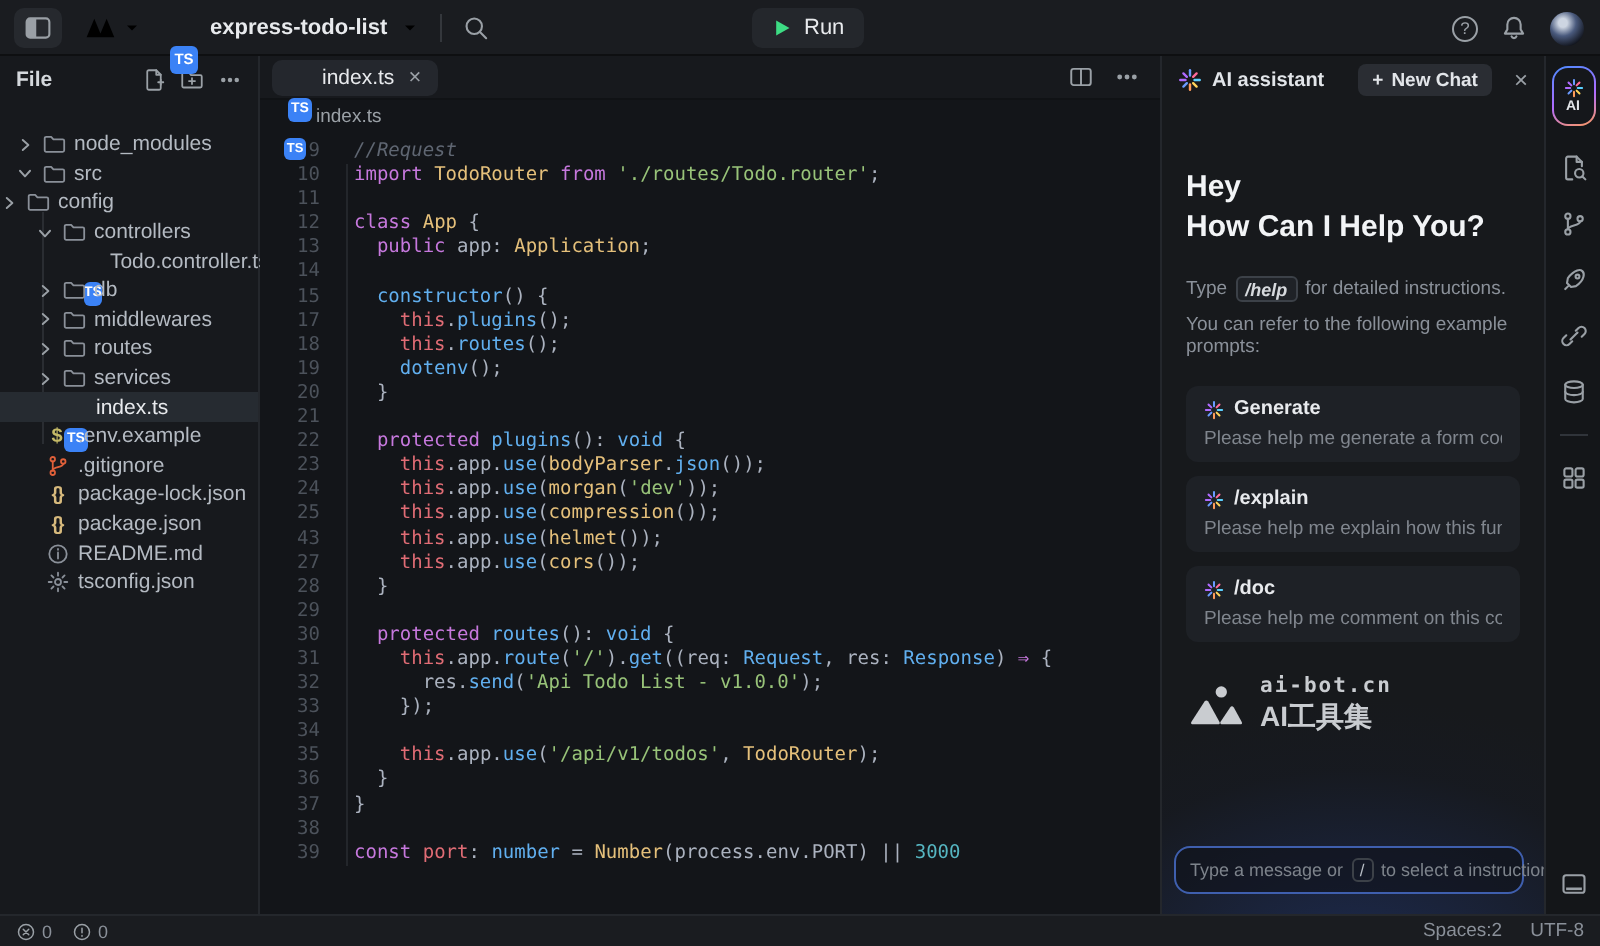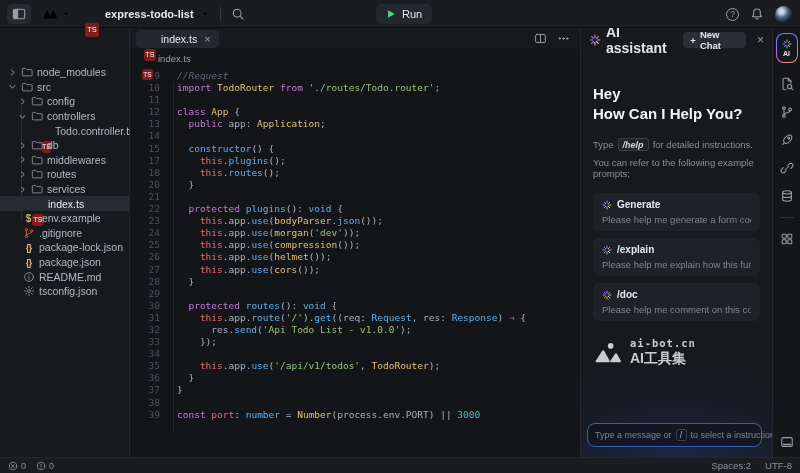--- a/index.html
+++ b/index.html
@@ -16,21 +16,21 @@
   
   .topbar { position:absolute; left:0; top:0; width:800px; height:28px; background:#1a1c20;
             display:flex; align-items:center; border-bottom:1px solid #0e0f11; z-index:5; }
   .tb-toggle { margin-left:7px; width:24px; height:20px; border-radius:5px; background:#26292e;
                display:flex; align-items:center; justify-content:center; color:#c3c8cd; }
   .tb-logo { margin-left:10px; color:#b9bec4; }
   .tb-logo svg { width:20px; height:14px; stroke-width:2.4; }
   .chev { color:#7d838b; }
   .chev svg { width:10px; height:10px; stroke-width:1.6; }
   .ts-badge { display:inline-flex; align-items:center; justify-content:center; width:14px; height:14px;
-              border-radius:3px; background:#7f1d1d; color:#fff; font-size:7.5px; font-weight:normal;margin-top:32px; }
+              border-radius:3px; background:#3b82f6; color:#fff; font-size:7.5px; font-weight:bold;margin-top:32px; }
   .tb-project { display:flex; align-items:center; gap:6px; margin-left:14px; color:#e8eaed; font-size:11px; font-weight:bold; }
   .tb-sep { width:1px; height:14px; background:#34373c; margin:0 10px; }
   .run-btn { position:absolute; left:376px; top:4px; height:20px; padding:0 10px; border-radius:5px;
              background:#24272c; display:flex; align-items:center; gap:6px; color:#e8eaed; font-size:11px; }
   .run-play { color:#3ddc84; } .run-play svg { width:10px; height:10px; }
   .tb-right { position:absolute; right:8px; top:0; height:28px; display:flex; align-items:center; gap:11px; }
   .help-circ { width:13px; height:13px; border:1px solid #9aa0a6; border-radius:50%; color:#9aa0a6;
                font-size:8.5px; display:flex; align-items:center; justify-content:center; }
   .avatar { width:17px; height:17px; border-radius:50%;
             background:radial-gradient(circle at 38% 32%, #cdd5e2 14%, #4a5a7d 42%, #11141c 78%); }
@@ -67,21 +67,21 @@
   .ln { width:30px; text-align:right; color:#4c525b; flex:none; }
   .lc { margin-left:17px; white-space:pre; color:#abb2bf; }
   .tok-cm { font-style:italic; }
   .indent-guide { position:absolute; left:43px; top:16px; bottom:24px; width:1px; background:#23262b; }
 
   
   .ai { position:absolute; left:580px; top:28px; width:192px; height:429px; background:#17191c; border-left:1px solid #24272c; overflow:hidden; }
   .ai-glow { position:absolute; left:0; right:0; bottom:0; height:180px;
              background:radial-gradient(ellipse 140% 100% at 50% 115%, rgba(38,70,160,.38), rgba(20,30,60,.12) 55%, transparent 75%); }
   .ai-head { height:24px; display:flex; align-items:center; gap:5px; padding:0 8px; position:relative; }
-  .ai-title { color:#e2e5e9; font-size:14px; font-weight:bold; }
+  .ai-title { color:#e2e5e9; font-size:10px; font-weight:bold; }
   .sparkle svg { width:12px; height:12px; stroke-width:1.6; stroke-linecap:round; fill:none; }
   .new-chat { margin-left:auto; height:16px; padding:0 7px; border-radius:4px; background:#2a2d33;
               display:flex; align-items:center; gap:4px; color:#e2e5e9; font-size:9.5px; font-weight:bold; }
   .ai-close { color:#9aa0a6; font-size:12px; margin-left:6px; }
   .ai-body { position:relative; padding:0 12px;margin-top:15px; }
   .ai-greet { margin-top:32px; color:#f2f4f6; font-size:15px; font-weight:bold; line-height:20px; }
   .ai-helpline { margin-top:14px; color:#8a9099; font-size:9.5px; display:flex; align-items:center; gap:4px; }
   .kbd { padding:0 4px; height:13px; line-height:12px; border:1px solid #3c4148; border-radius:3px;
          background:#1f2227; color:#d6d9dd; font-weight:bold; font-style:italic; font-size:9px; }
   .ai-intro { margin-top:6px; color:#8a9099; font-size:9.5px; }
@@ -174,20 +174,45 @@
         <svg viewBox="0 0 16 16">
             <path d="M8 2.2a3.8 3.8 0 0 1 3.8 3.8v2.8l1.4 2.4H2.8l1.4-2.4V6A3.8 3.8 0 0 1 8 2.2z"></path>
             <path d="M6.6 12.8a1.5 1.5 0 0 0 2.8 0"></path>
           </svg>
       </span>
       <span class="avatar"></span>
     </div>
   </div>
 
   <div class="sidebar">
+    <div class="sb-head">
+      <span>File</span>
+      <span class="sb-head-icons">
+        <span class="ic">
+          <svg viewBox="0 0 16 16">
+              <path d="M9.5 1.5h-5a1 1 0 0 0-1 1v11a1 1 0 0 0 1 1h7a1 1 0 0 0 1-1V4.5z"></path>
+              <path d="M9.5 1.5v3h3"></path>
+              <path d="M10.8 9.5h3.4M12.5 7.8v3.4"></path>
+            </svg>
+        </span>
+        <span class="ic">
+          <svg viewBox="0 0 16 16">
+              <path d="M1.5 4a1 1 0 0 1 1-1h3.4l1.5 1.7h6.1a1 1 0 0 1 1 1V12a1 1 0 0 1-1 1H2.5a1 1 0 0 1-1-1z"></path>
+              <path d="M6 8.7h4M8 6.7v4"></path>
+            </svg>
+        </span>
+        <span class="ic">
+          <svg viewBox="0 0 16 16">
+              <circle cx="3.5" cy="8" r="0.9" fill="currentColor"></circle>
+              <circle cx="8" cy="8" r="0.9" fill="currentColor"></circle>
+              <circle cx="12.5" cy="8" r="0.9" fill="currentColor"></circle>
+            </svg>
+        </span>
+      </span>
+    </div>
     <div class="tree-guide"></div>
     <div class="tree">
         <div class="tree-row" style="padding-left: 8px;">
           <span class="ic tree-chev">
             <svg viewBox="0 0 16 16" fill="none" stroke="currentColor" stroke-width="1.2" stroke-linecap="round" stroke-linejoin="round">
               <path d="M6 3.5L11 8l-5 4.5"></path>
             </svg>
           </span>
           <span class="ic tree-folder">
             <svg viewBox="0 0 16 16" fill="none" stroke="currentColor" stroke-width="1.2" stroke-linecap="round" stroke-linejoin="round">
@@ -202,21 +227,21 @@
               <path d="M3.5 6L8 11l4.5-5"></path>
             </svg>
           </span>
           <span class="ic tree-folder">
             <svg viewBox="0 0 16 16" fill="none" stroke="currentColor" stroke-width="1.2" stroke-linecap="round" stroke-linejoin="round">
               <path d="M1.8 4.2a1 1 0 0 1 1-1h3.3l1.5 1.7h6.2a1 1 0 0 1 1 1v6.3a1 1 0 0 1-1 1H2.8a1 1 0 0 1-1-1z"></path>
             </svg>
           </span>
           <span>src</span>
         </div>
-        <div class="tree-row" style="padding-left: 18px;">
+        <div class="tree-row" style="">
           <span class="ic tree-chev">
             <svg viewBox="0 0 16 16" fill="none" stroke="currentColor" stroke-width="1.2" stroke-linecap="round" stroke-linejoin="round">
               <path d="M6 3.5L11 8l-5 4.5"></path>
             </svg>
           </span>
           <span class="ic tree-folder">
             <svg viewBox="0 0 16 16" fill="none" stroke="currentColor" stroke-width="1.2" stroke-linecap="round" stroke-linejoin="round">
               <path d="M1.8 4.2a1 1 0 0 1 1-1h3.3l1.5 1.7h6.2a1 1 0 0 1 1 1v6.3a1 1 0 0 1-1 1H2.8a1 1 0 0 1-1-1z"></path>
             </svg>
           </span>
@@ -400,20 +425,24 @@
           </div>
           <div class="code-line">
             <span class="ln">17</span>
             <span class="lc"><span class="tok-pl" style="color:#abb2bf">    </span><span class="tok-th" style="color:#e06c75">this</span><span class="tok-pl" style="color:#abb2bf">.</span><span class="tok-fn" style="color:#61afef">plugins</span><span class="tok-pl" style="color:#abb2bf">();</span></span>
           </div>
           <div class="code-line">
             <span class="ln">18</span>
             <span class="lc"><span class="tok-pl" style="color:#abb2bf">    </span><span class="tok-th" style="color:#e06c75">this</span><span class="tok-pl" style="color:#abb2bf">.</span><span class="tok-fn" style="color:#61afef">routes</span><span class="tok-pl" style="color:#abb2bf">();</span></span>
           </div>
           <div class="code-line">
+            <span class="ln">19</span>
+            <span class="lc"><span class="tok-pl" style="color:#abb2bf">    </span><span class="tok-fn" style="color:#61afef">dotenv</span><span class="tok-pl" style="color:#abb2bf">();</span></span>
+          </div>
+          <div class="code-line">
             <span class="ln">20</span>
             <span class="lc"><span class="tok-pl" style="color:#abb2bf">  }</span></span>
           </div>
           <div class="code-line">
             <span class="ln">21</span>
             <span class="lc"></span>
           </div>
           <div class="code-line">
             <span class="ln">22</span>
             <span class="lc"><span class="tok-pl" style="color:#abb2bf">  </span><span class="tok-kw" style="color:#c678dd">protected</span><span class="tok-pl" style="color:#abb2bf"> </span><span class="tok-fn" style="color:#61afef">plugins</span><span class="tok-pl" style="color:#abb2bf">(): </span><span class="tok-fn" style="color:#61afef">void</span><span class="tok-pl" style="color:#abb2bf"> {</span></span>
@@ -424,21 +453,21 @@
           </div>
           <div class="code-line">
             <span class="ln">24</span>
             <span class="lc"><span class="tok-pl" style="color:#abb2bf">    </span><span class="tok-th" style="color:#e06c75">this</span><span class="tok-pl" style="color:#abb2bf">.app.</span><span class="tok-fn" style="color:#61afef">use</span><span class="tok-pl" style="color:#abb2bf">(</span><span class="tok-ty" style="color:#e5c07b">morgan</span><span class="tok-pl" style="color:#abb2bf">(</span><span class="tok-st" style="color:#98c379">'dev'</span><span class="tok-pl" style="color:#abb2bf">));</span></span>
           </div>
           <div class="code-line">
             <span class="ln">25</span>
             <span class="lc"><span class="tok-pl" style="color:#abb2bf">    </span><span class="tok-th" style="color:#e06c75">this</span><span class="tok-pl" style="color:#abb2bf">.app.</span><span class="tok-fn" style="color:#61afef">use</span><span class="tok-pl" style="color:#abb2bf">(</span><span class="tok-ty" style="color:#e5c07b">compression</span><span class="tok-pl" style="color:#abb2bf">());</span></span>
           </div>
           <div class="code-line">
-            <span class="ln">26</span>
+            <span class="ln">43</span>
             <span class="lc"><span class="tok-pl" style="color:#abb2bf">    </span><span class="tok-th" style="color:#e06c75">this</span><span class="tok-pl" style="color:#abb2bf">.app.</span><span class="tok-fn" style="color:#61afef">use</span><span class="tok-pl" style="color:#abb2bf">(</span><span class="tok-ty" style="color:#e5c07b">helmet</span><span class="tok-pl" style="color:#abb2bf">());</span></span>
           </div>
           <div class="code-line">
             <span class="ln">27</span>
             <span class="lc"><span class="tok-pl" style="color:#abb2bf">    </span><span class="tok-th" style="color:#e06c75">this</span><span class="tok-pl" style="color:#abb2bf">.app.</span><span class="tok-fn" style="color:#61afef">use</span><span class="tok-pl" style="color:#abb2bf">(</span><span class="tok-ty" style="color:#e5c07b">cors</span><span class="tok-pl" style="color:#abb2bf">());</span></span>
           </div>
           <div class="code-line">
             <span class="ln">28</span>
             <span class="lc"><span class="tok-pl" style="color:#abb2bf">  }</span></span>
           </div>

